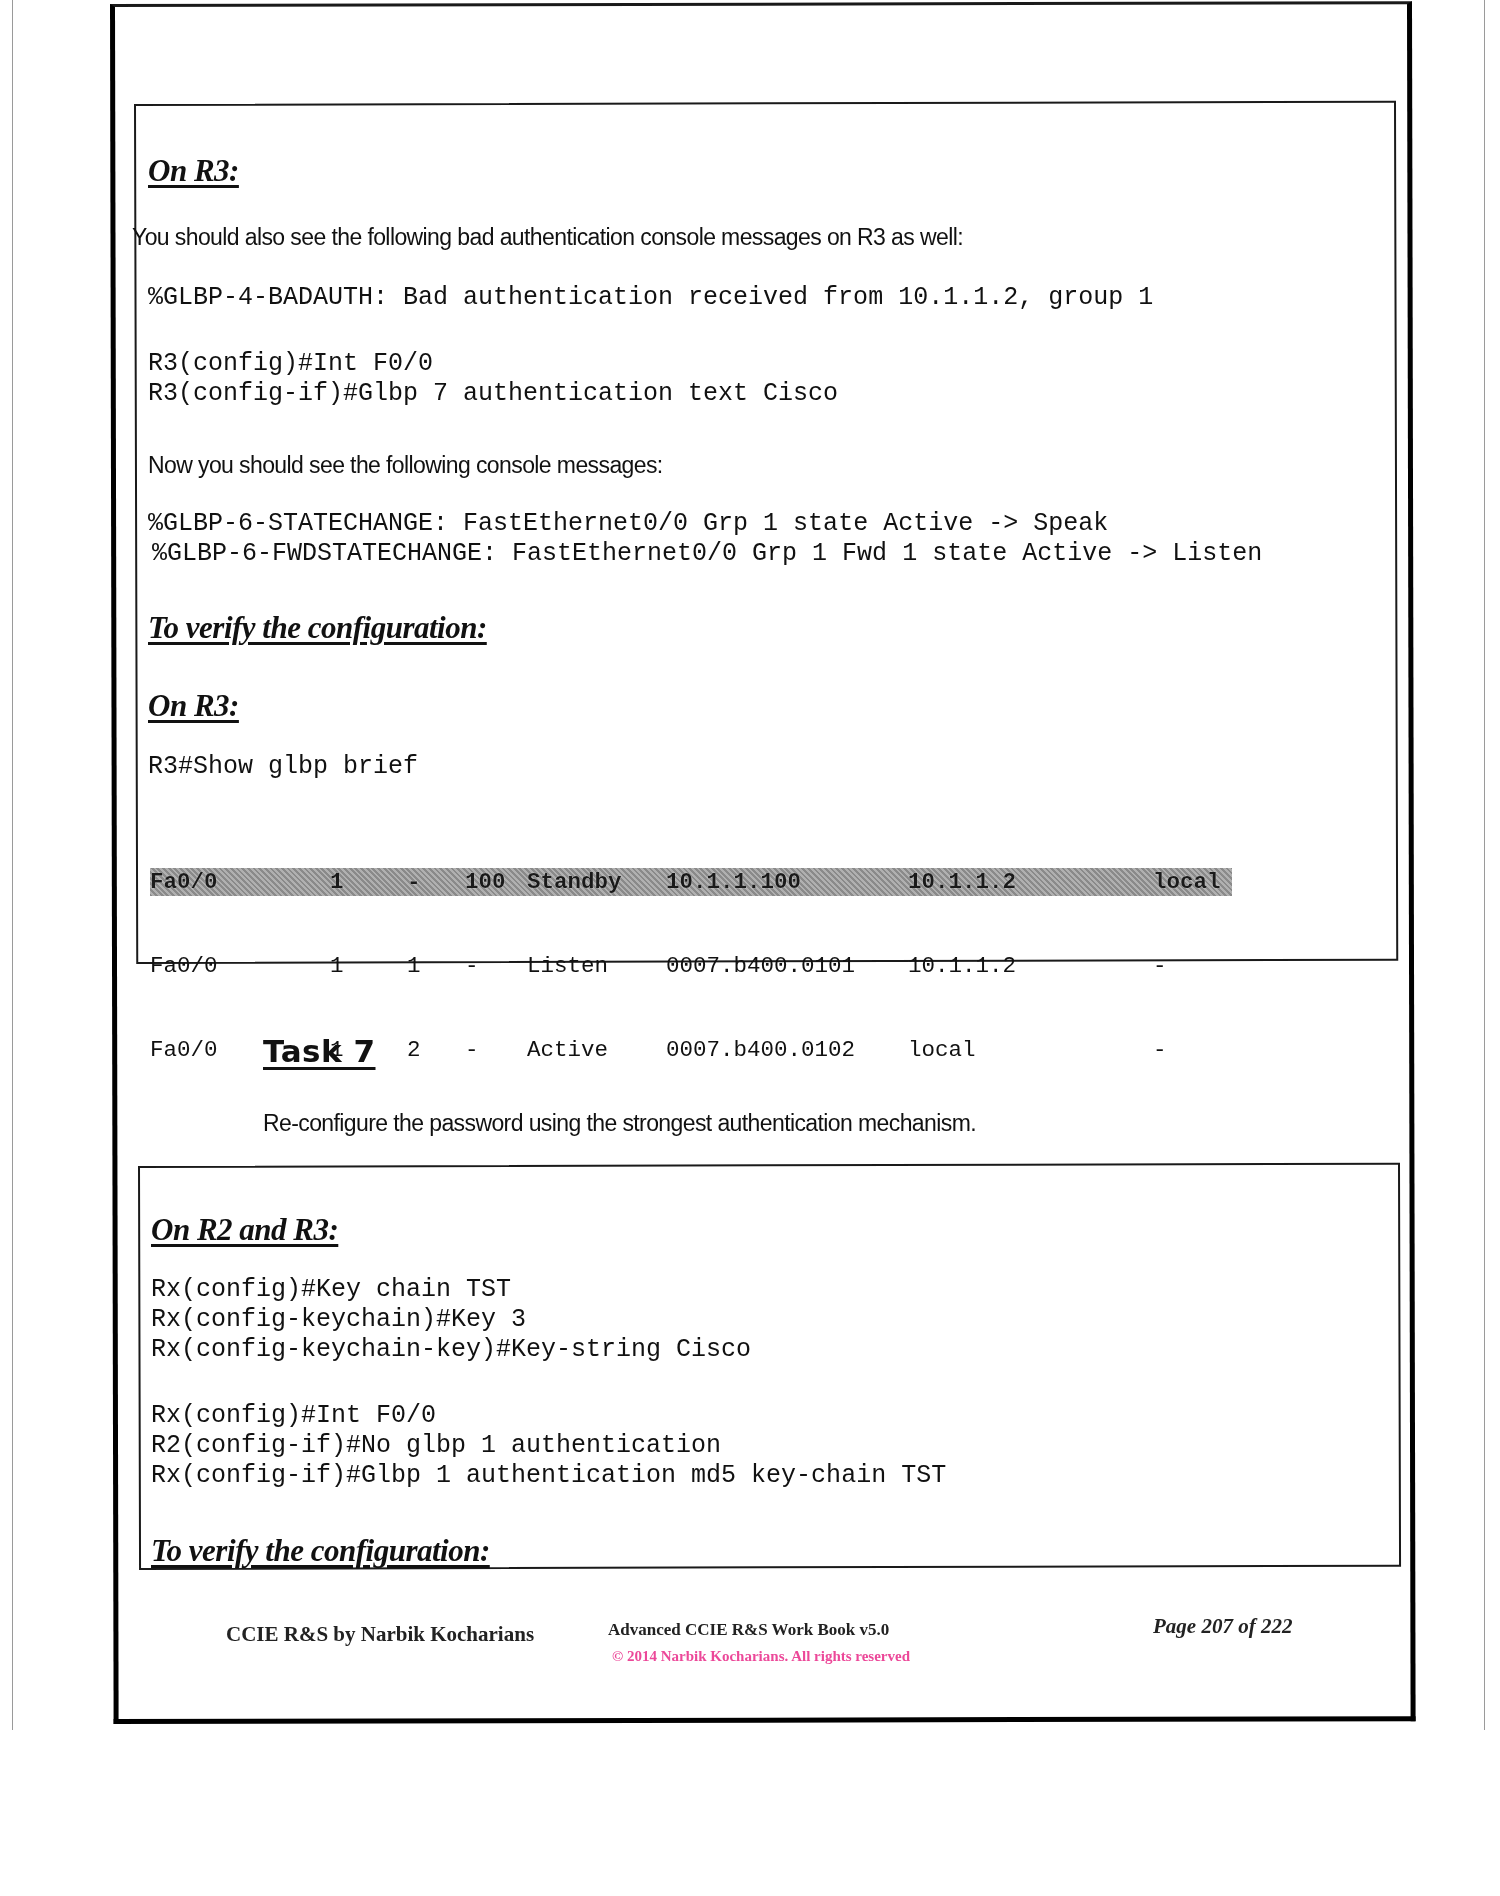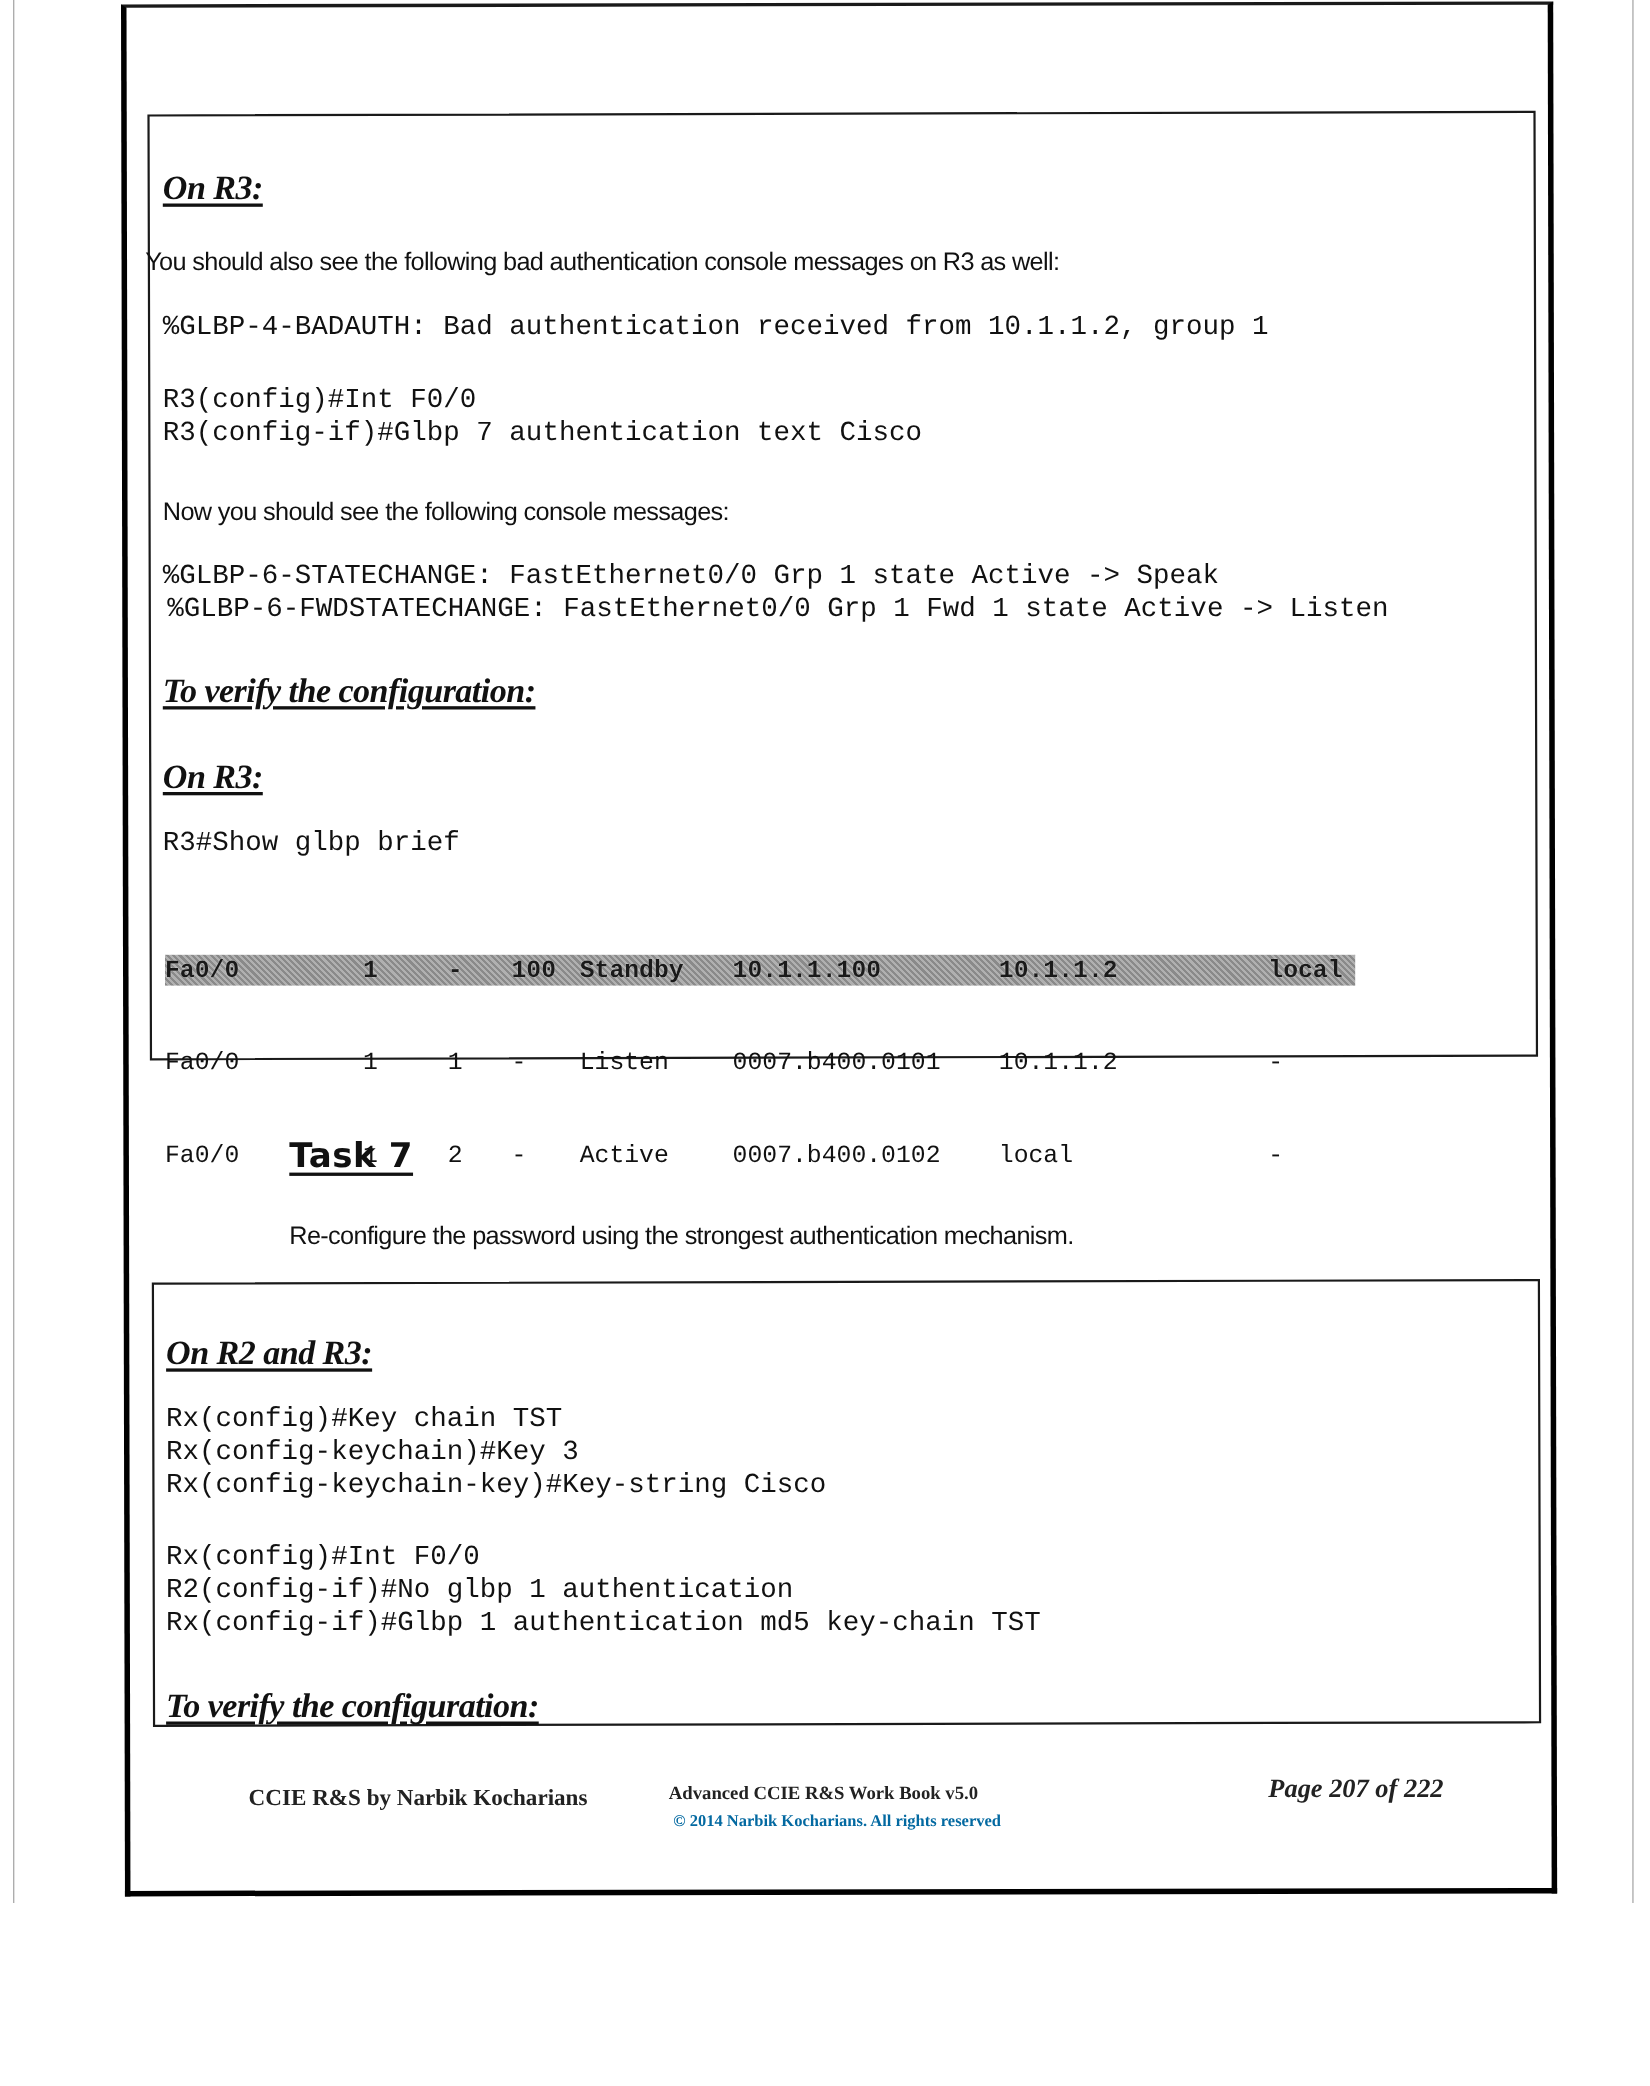--- a/index.html
+++ b/index.html
@@ -140,30 +140,30 @@
       font-size: 17px;
       color: #222;
     }
     .footer-copy {
       position: absolute;
       left: 612px;
       top: 1648px;
       font-family: "Liberation Serif", serif;
       font-weight: bold;
       font-size: 15px;
-      color: #0369a1;
+      color: #ec4899;
     }
     .footer-right {
       position: absolute;
       left: 1153px;
       top: 1614px;
       font-family: "Liberation Serif", serif;
       font-style: italic;
       font-weight: bold;
-      font-size: 24px;
+      font-size: 21px;
       color: #222;
     }
   </style>
 </head>
 <body>
 
 <div class="scan-edge-left"></div>
 <div class="scan-edge-right"></div>
 <div class="page-frame"></div>
 

